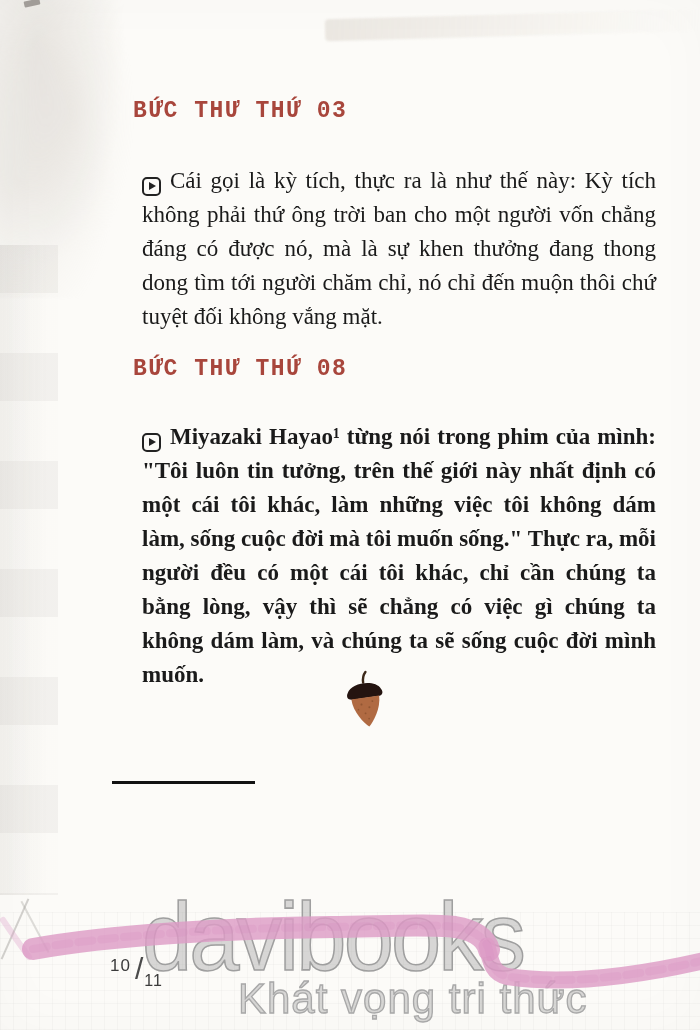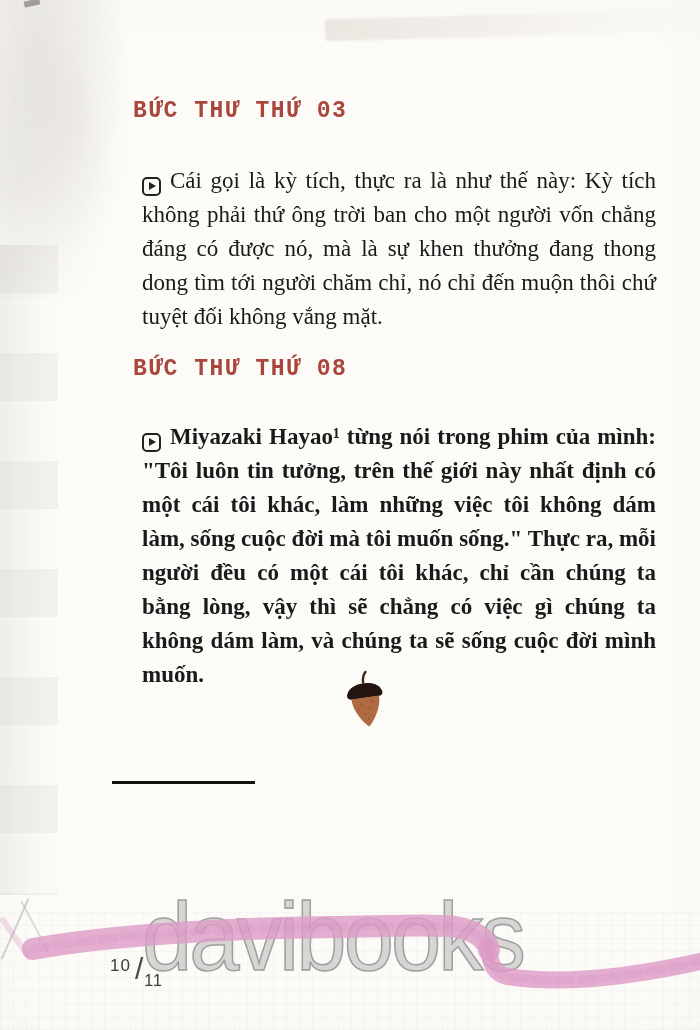--- a/index.html
+++ b/index.html
@@ -117,20 +117,21 @@
           <circle cx="31" cy="52" r="0.9"></circle>
             <circle cx="21" cy="41" r="0.9"></circle>
         </g>
       </g>
     </svg>
   </div>
 
   <div class="fn-rule"></div>
 
   <div class="wm wm-brand">davibooks</div>
+  <div class="wm wm-slogan">Khát vọng tri thức</div>
 
   <div class="pageno">
     <span class="p-cur">10</span>
     <span class="p-sep">/</span>
     <span class="p-tot">11</span>
   </div>
 
   <svg class="stroke-svg" width="700" height="1030" viewBox="0 0 700 1030">
     <path d="M33 949 C 110 935 230 928 330 927 C 395 926 432 924 455 927 C 474 930 486 938 489 950" fill="none" stroke="#dd9cc6" stroke-width="22" stroke-linecap="round" opacity="0.82"></path>
     <path d="M487 946 C 491 964 493 973 507 976.5 C 556 984 618 980 702 961" fill="none" stroke="#dd9cc6" stroke-width="17" stroke-linecap="round" opacity="0.82"></path>

